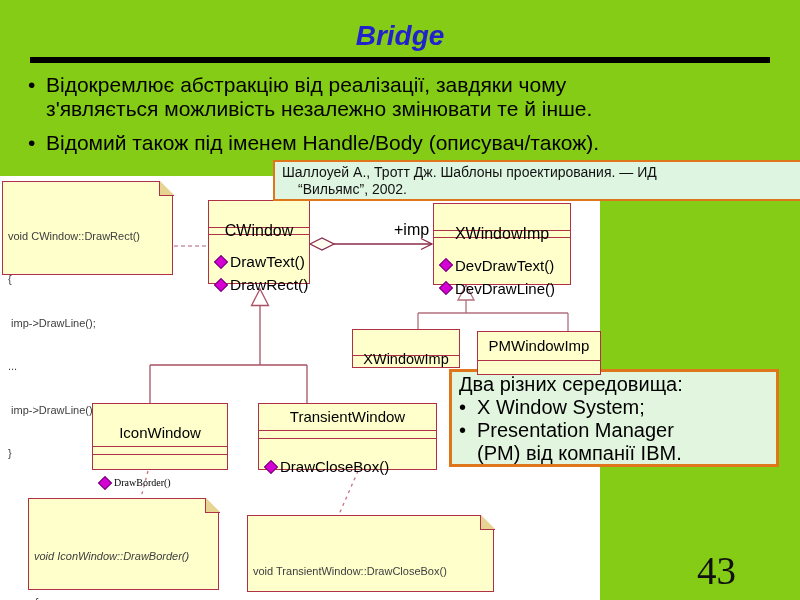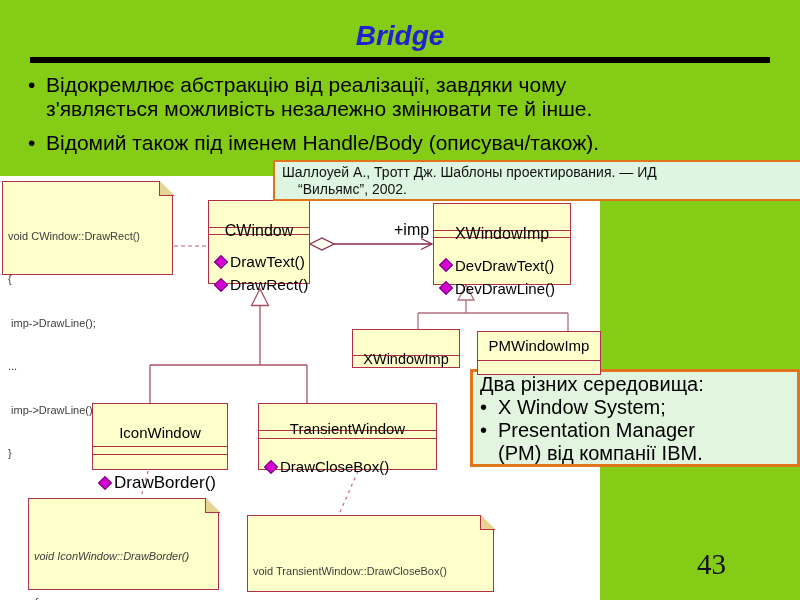--- a/index.html
+++ b/index.html
@@ -21,21 +21,21 @@
   .bullet-marker { width:18px; flex:none; }
 
   .ref-box {
     position:absolute; left:273px; top:160px; width:535px; height:41px; box-sizing:border-box;
     background:#DEF5E1; border:2px solid #E0761C; z-index:6;
     font-size:14px; line-height:17px; color:#111; padding:2px 0 0 7px; white-space:nowrap;
   }
   .ref-line2 { padding-left:16px; }
 
   .env-box {
-    position:absolute; left:470px; top:369px; width:330px; height:98px; box-sizing:border-box;
+    position:absolute; left:449px; top:369px; width:330px; height:98px; box-sizing:border-box;
     background:#E2F5DE; border:3px solid #E0761C; z-index:3;
     font-size:20px; line-height:23px; color:#000; padding:1px 4px 0 7px;
   }
   .env-row { display:flex; }
   .env-marker { width:18px; flex:none; }
 
   .uml-class { position:absolute; background:#FFFFCC; border:1.5px solid #B03048; box-sizing:border-box; z-index:4; color:#000; }
   .uml-title { text-align:center; border-bottom:1.5px solid #B03048; font-size:16px; padding-top:21px; height:26.5px; box-sizing:border-box; }
   .uml-sep { border-bottom:1.5px solid #B03048; height:6px; }
   .uml-ops { padding:16px 0 0 6px; }
@@ -46,21 +46,21 @@
     position:absolute; background:#FFFFCC; border:1.5px solid #B03048; box-sizing:border-box; z-index:4;
     font-size:11px; line-height:14.5px; color:#3D3D3D; padding:3px 4px 0 5px; white-space:pre;
   }
   .fold {
     position:absolute; top:-1.5px; right:-1.5px; width:15px; height:15px; box-sizing:border-box;
     background:linear-gradient(to bottom left, #FFFFFF 48%, #E7D493 52%);
     border-left:1.5px solid #B03048; border-bottom:1.5px solid #B03048;
   }
 
   .imp-label { position:absolute; left:394px; top:221px; font-size:16px; color:#000; z-index:4; }
-  .page-number { position:absolute; left:697px; top:548px; font-family:"Liberation Serif", serif; font-size:29px; color:#111; z-index:2; }
+  .page-number { position:absolute; left:697px; top:548px; font-family:"Liberation Serif", serif; font-size:39px; color:#111; z-index:2; }
   .connectors { position:absolute; left:0; top:0; z-index:2; pointer-events:none; }
 </style>
 </head>
 <body>
 
 <div class="slide">
 
   <div class="white-area"></div>
 
   <div class="slide-title">Bridge</div>
@@ -172,29 +172,29 @@
         <div>Presentation Manager</div>
         <div>(PM) від компанії IBM.</div>
       </span>
     </div>
   </div>
 
   <div class="uml-class" style="left:92px; top:403px; width:136px; height:67px;">
     <div class="uml-title" style="font-size:15px; height:27px; padding-top:4px;margin-top:16px;">IconWindow</div>
     <div class="uml-sep" style="height:7px;"></div>
     <div class="uml-ops">
-      <div class="op-row" style="font-size:17px;">
+      <div class="op-row" style="font-size:10px;font-family:Liberation Serif, serif;">
           <span class="dia"></span>
           <span>DrawBorder()</span>
         </div>
     </div>
   </div>
 
   <div class="uml-class" style="left:258px; top:403px; width:179px; height:67px;">
-    <div class="uml-title" style="font-size:15px; height:27px; padding-top:16px;">TransientWindow</div>
+    <div class="uml-title" style="font-size:15px; height:27px; padding-top:4px;">TransientWindow</div>
     <div class="uml-sep" style="height:7px;"></div>
     <div class="uml-ops">
       <div class="op-row" style="font-size:15px;">
           <span class="dia"></span>
           <span>DrawCloseBox()</span>
         </div>
     </div>
   </div>
 
   <div class="note" style="left:28px; top:498px; width:191px; height:92px; line-height:15.5px;font-style:italic;">

